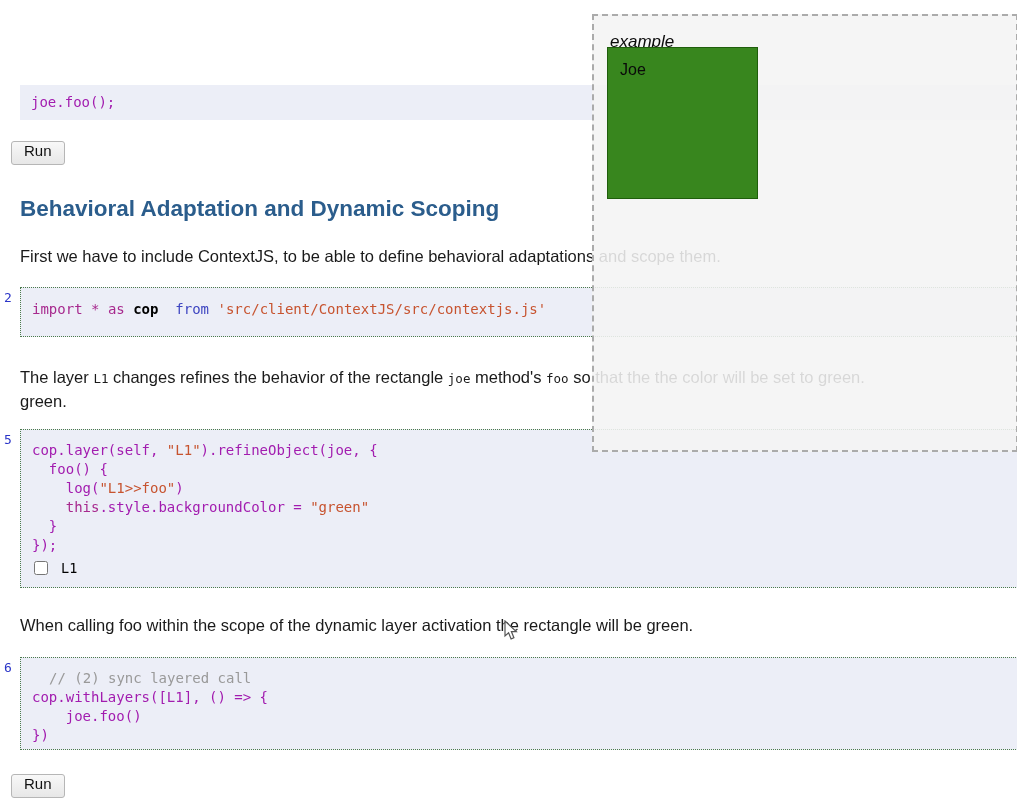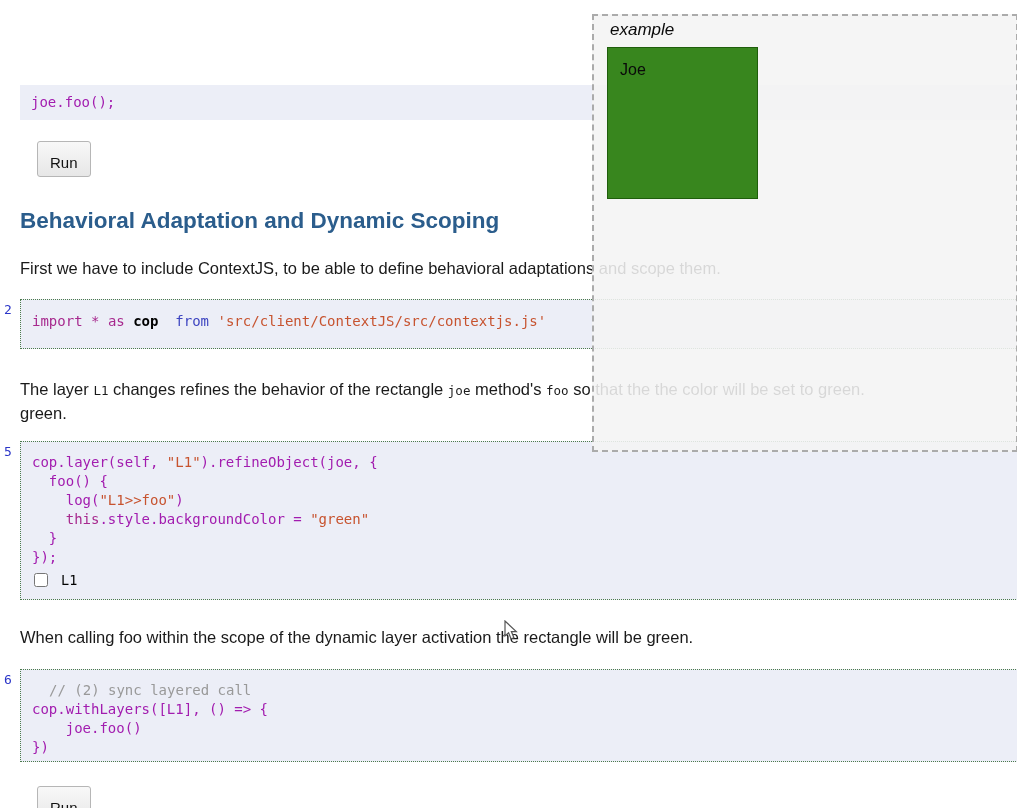--- a/index.html
+++ b/index.html
@@ -42,22 +42,22 @@
   .cell-pad-e{padding:11px 11px 4px 11px;}
 
   .checkbox-row{display:flex;align-items:center;margin:3px 0 2px 2px;height:20px;}
   .checkbox-row input{width:14px;height:14px;margin:0;}
   .checkbox-row .cb-label{
     font-family:"DejaVu Sans Mono",monospace;font-size:13.5px;color:#000;margin-left:13px;
   }
 
   
   .run-btn{
-    display:inline-block;margin-left:37px;
-    padding:12px 12px 5px 12px;
+    display:inline-block;margin-left:11px;
+    padding:0 12px 5px 12px;
     font-family:"Liberation Sans",sans-serif;font-size:15px;color:#111;
     background:linear-gradient(#f8f8f8,#e7e7e7);
     border:1px solid #b6b6b6;border-radius:3px;
     cursor:pointer;
   }
 
   h2{
     margin:31px 0 0 20px;
     font-size:22.5px;line-height:26px;font-weight:bold;
     color:var(--accent_heading,#2B5D8C);
@@ -82,21 +82,21 @@
 
   
   .overlay{
     position:absolute;left:592px;top:14px;
     width:422px;height:434px;
     background:var(--overlay_bg_rgba,rgba(243,243,243,0.87));
     border:2px dashed #ababab;
     z-index:10;
   }
   .overlay-title{
-    position:absolute;left:16px;top:4px;
+    position:absolute;left:16px;top:16px;
     font-style:italic;font-size:17px;color:#0a0a0a;
   }
   .joe-rect{
     position:absolute;left:13px;top:31px;
     width:149px;height:150px;
     background:var(--rect_green,#38861E);
     border:1px solid #1F5E0C;
   }
   .joe-label{margin:13px 0 0 12px;font-size:16px;color:#0a0a0a;}
   .log-box{

